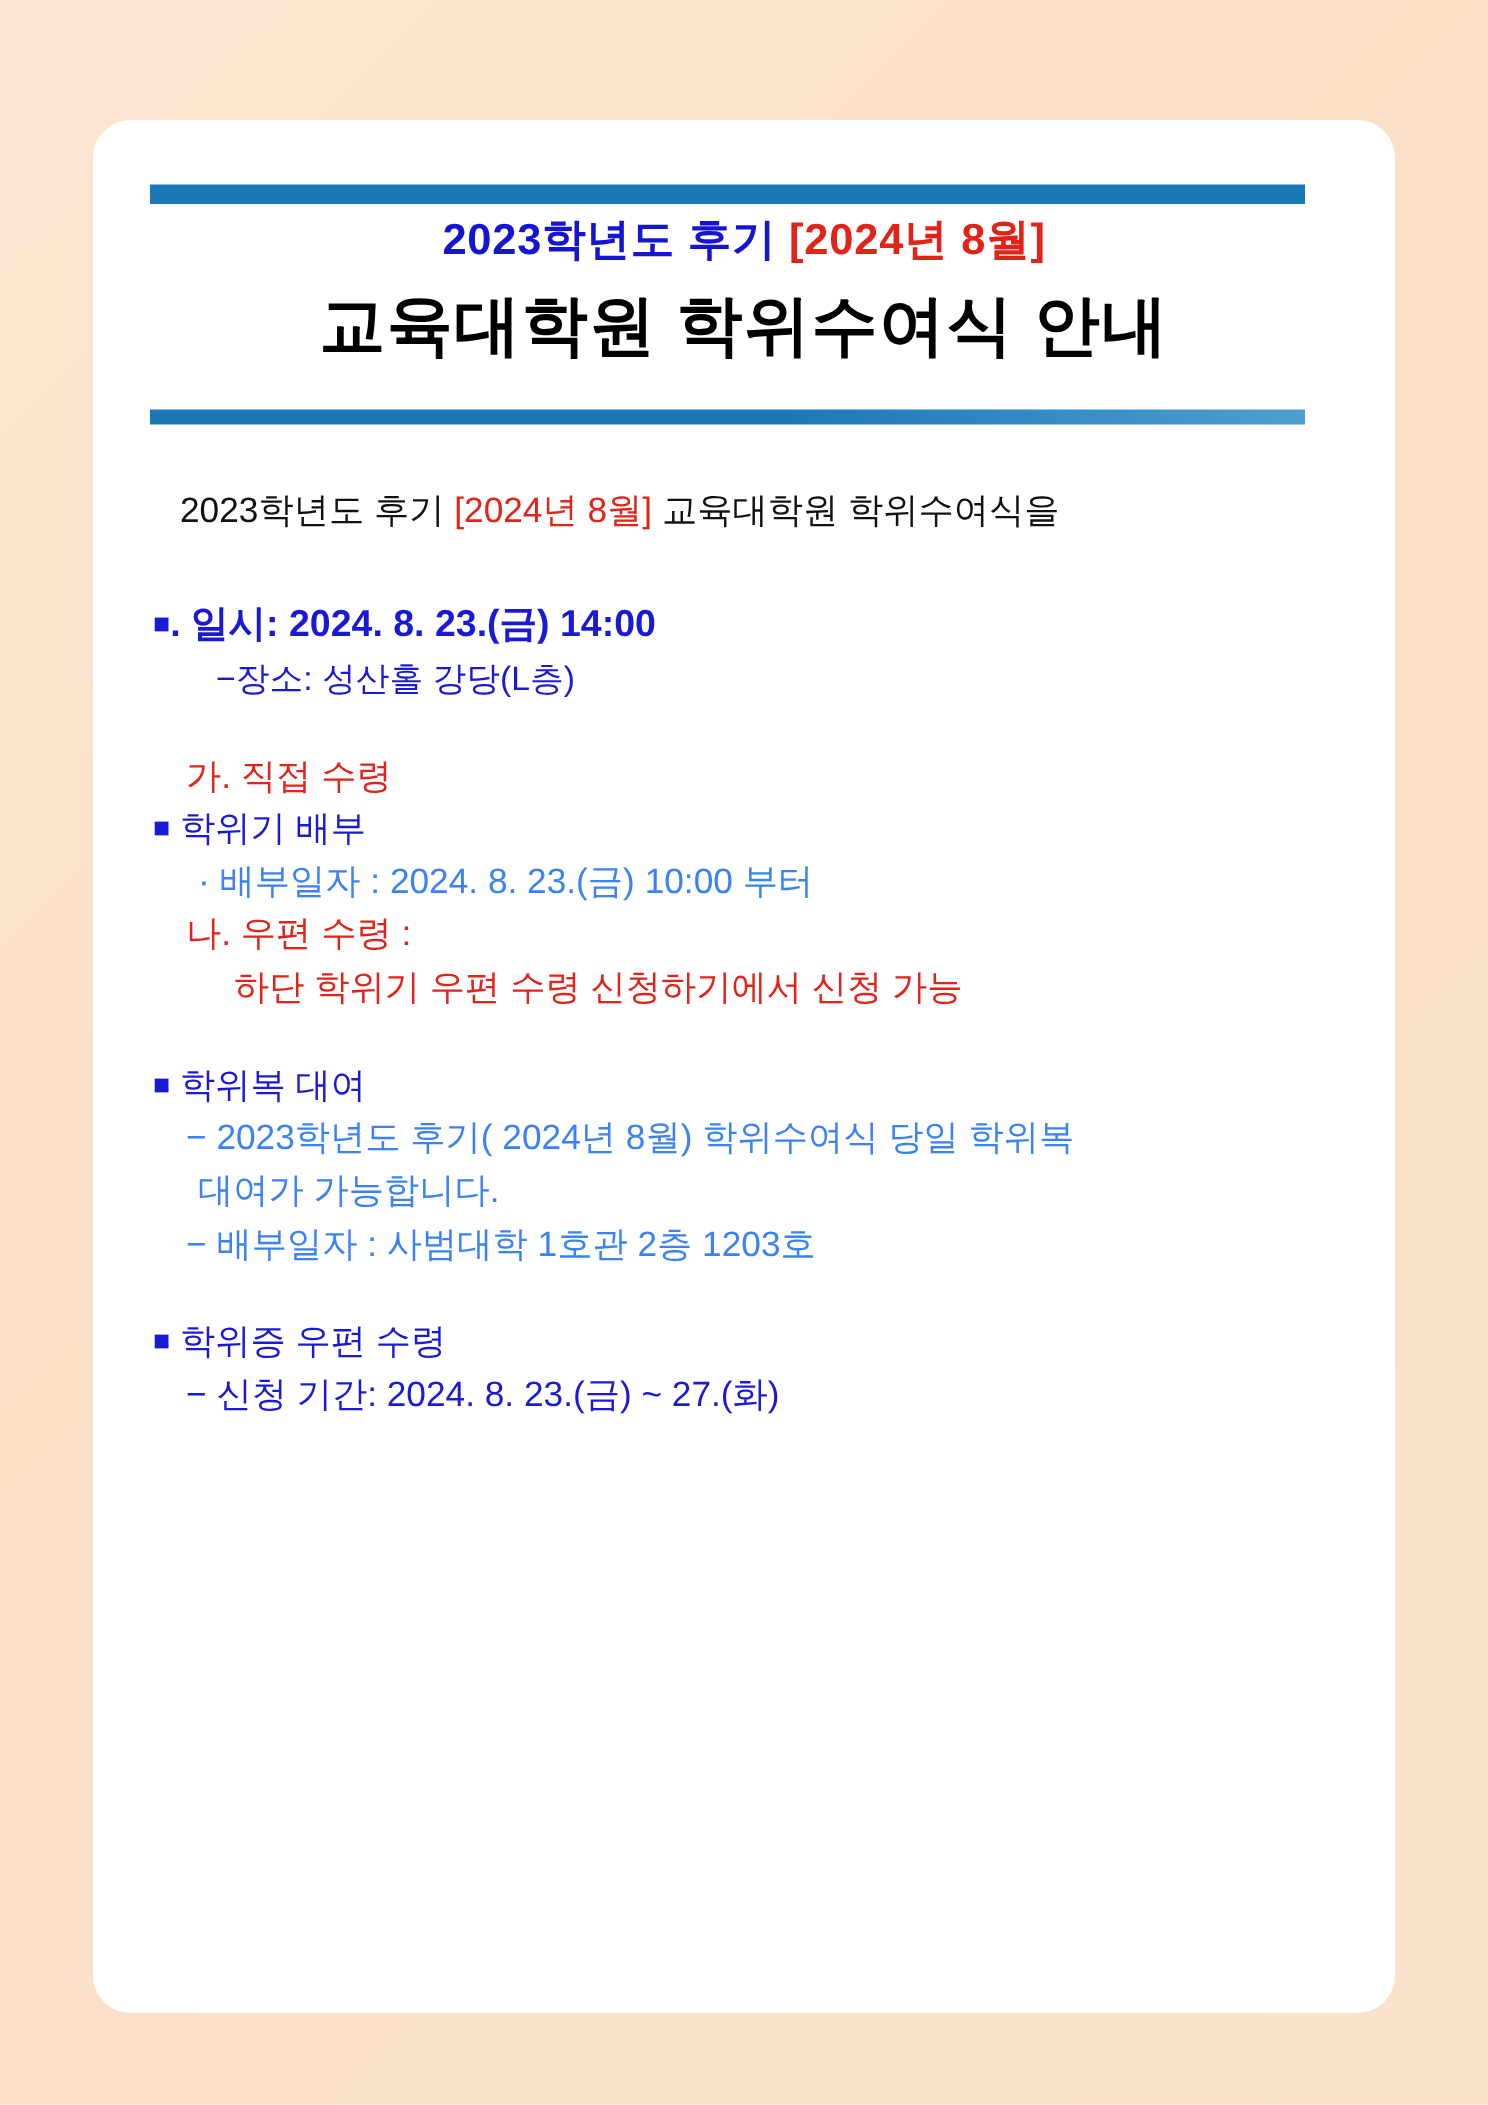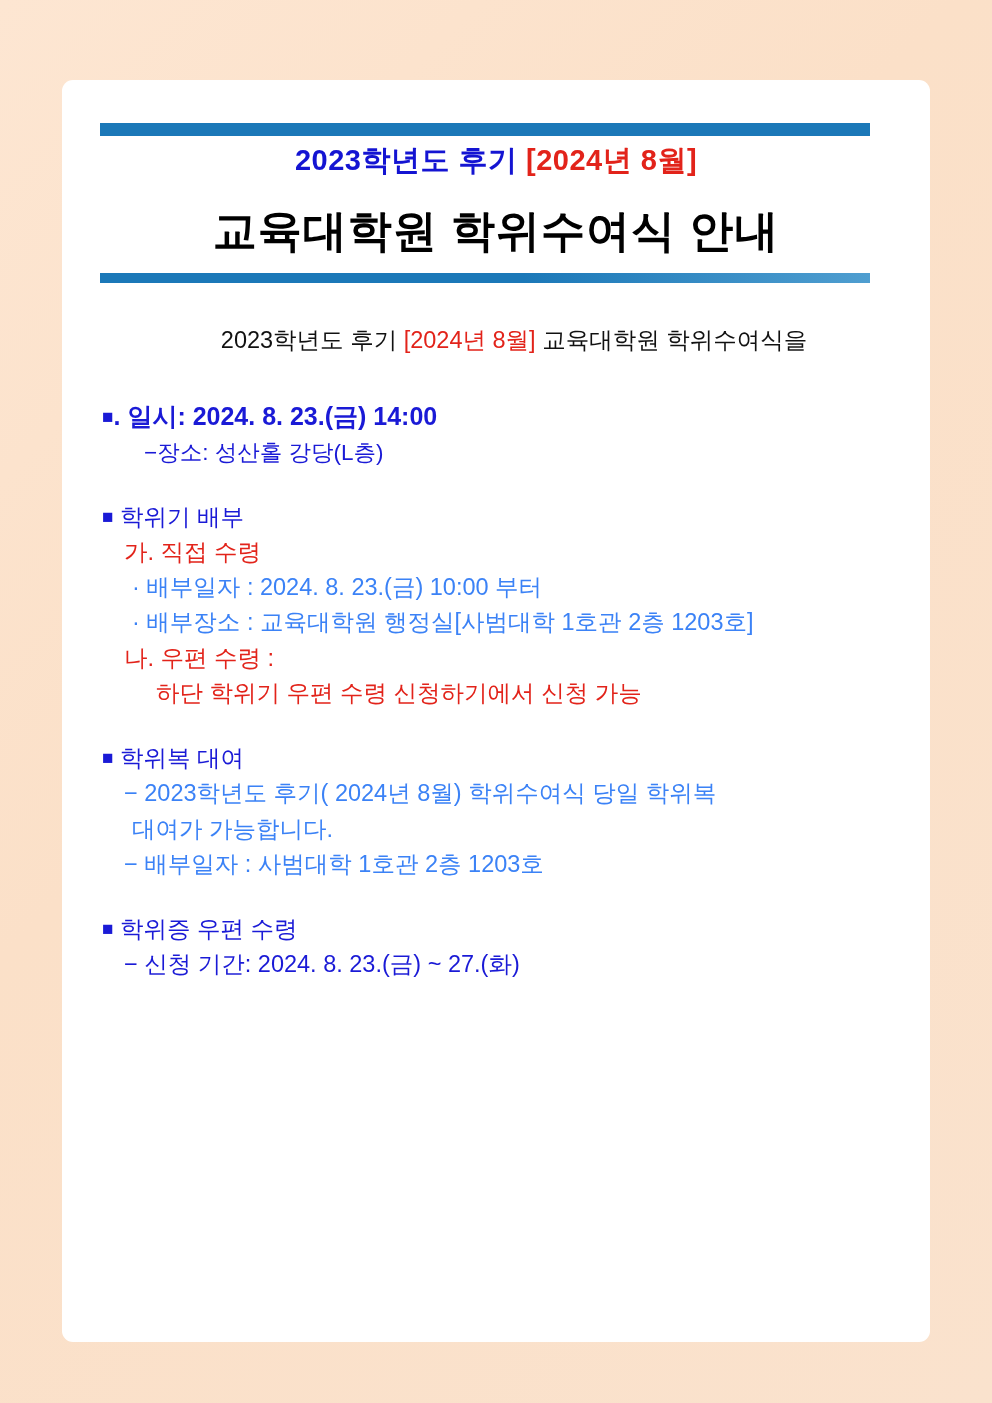--- a/index.html
+++ b/index.html
@@ -20,21 +20,21 @@
     background: linear-gradient(135deg, #fde6d2 0%, #fbe0c8 40%, #fae2cd 100%);
     box-sizing: border-box;
   }
   .card {
     position: absolute;
     left: 62px;
     top: 80px;
     width: 868px;
     height: 1262px;
     background: #ffffff;
-    border-radius: 11px;
+    border-radius: 25px;
     box-sizing: border-box;
   }
   .rule-top {
     position: absolute;
     left: 38px;
     top: 43px;
     width: 770px;
     height: 13px;
     background: #1b78b8;
   }
@@ -64,36 +64,35 @@
     color: #1414d2;
   }
   .title-line1 .red {
     color: #e2231a;
   }
   .title-line2 {
     font-size: 44px;
     font-weight: bold;
     color: #000000;
     letter-spacing: 1px;
-    margin-top: 24px;
+    margin-top: 10px;
     white-space: nowrap;
   }
   .body-area {
     position: absolute;
     left: 36px;
     top: 242px;
     width: 810px;
     font-size: 23.5px;
     line-height: 1.0;
     color: #111111;
   }
   .para {
     margin: 0 0 6px 0;
     line-height: 1.55;
-    text-align: center;
   }
   .para .indent {
     display: inline-block;
     width: 22px;
   }
   .para .red {
     color: #e2231a;
   }
   .gap-md { height: 30px; }
   .gap-lg { height: 34px; }
@@ -152,27 +151,26 @@
 
       <div class="gap-lg"></div>
 
       <div class="line ind1 dateline">
         <span class="bullet-sq blue-txt">■</span><span class="blue-txt">. 일시: 2024. 8. 23.(금) 14:00</span>
       </div>
       <div class="line ind2 blue-txt sub-small">−장소:  성산홀 강당(L층)</div>
 
       <div class="gap-md"></div>
 
+      <div class="line ind3 red-txt">가. 직접 수령</div>
       <div class="line ind1">
         <span class="bullet-sq blue-txt">■</span>
         <span class="blue-txt">학위기 배부</span>
       </div>
-      <div class="line ind3 red-txt">가. 직접 수령</div>
       <div class="line ind4 black-txt">· 배부일자 : 2024. 8. 23.(금) 10:00 부터</div>
-      <div class="line ind4 black-txt">· 배부장소 : 교육대학원 행정실[사범대학 1호관 2층 1203호]</div>
       <div class="line ind3 red-txt">나. 우편 수령 :</div>
       <div class="line ind5 red-txt">하단 학위기 우편 수령 신청하기에서 신청 가능</div>
 
       <div class="gap-md"></div>
 
       <div class="line ind1">
         <span class="bullet-sq blue-txt">■</span>
         <span class="blue-txt">학위복 대여</span>
       </div>
       <div class="line ind3 black-txt">− 2023학년도 후기( 2024년 8월) 학위수여식 당일 학위복</div>

